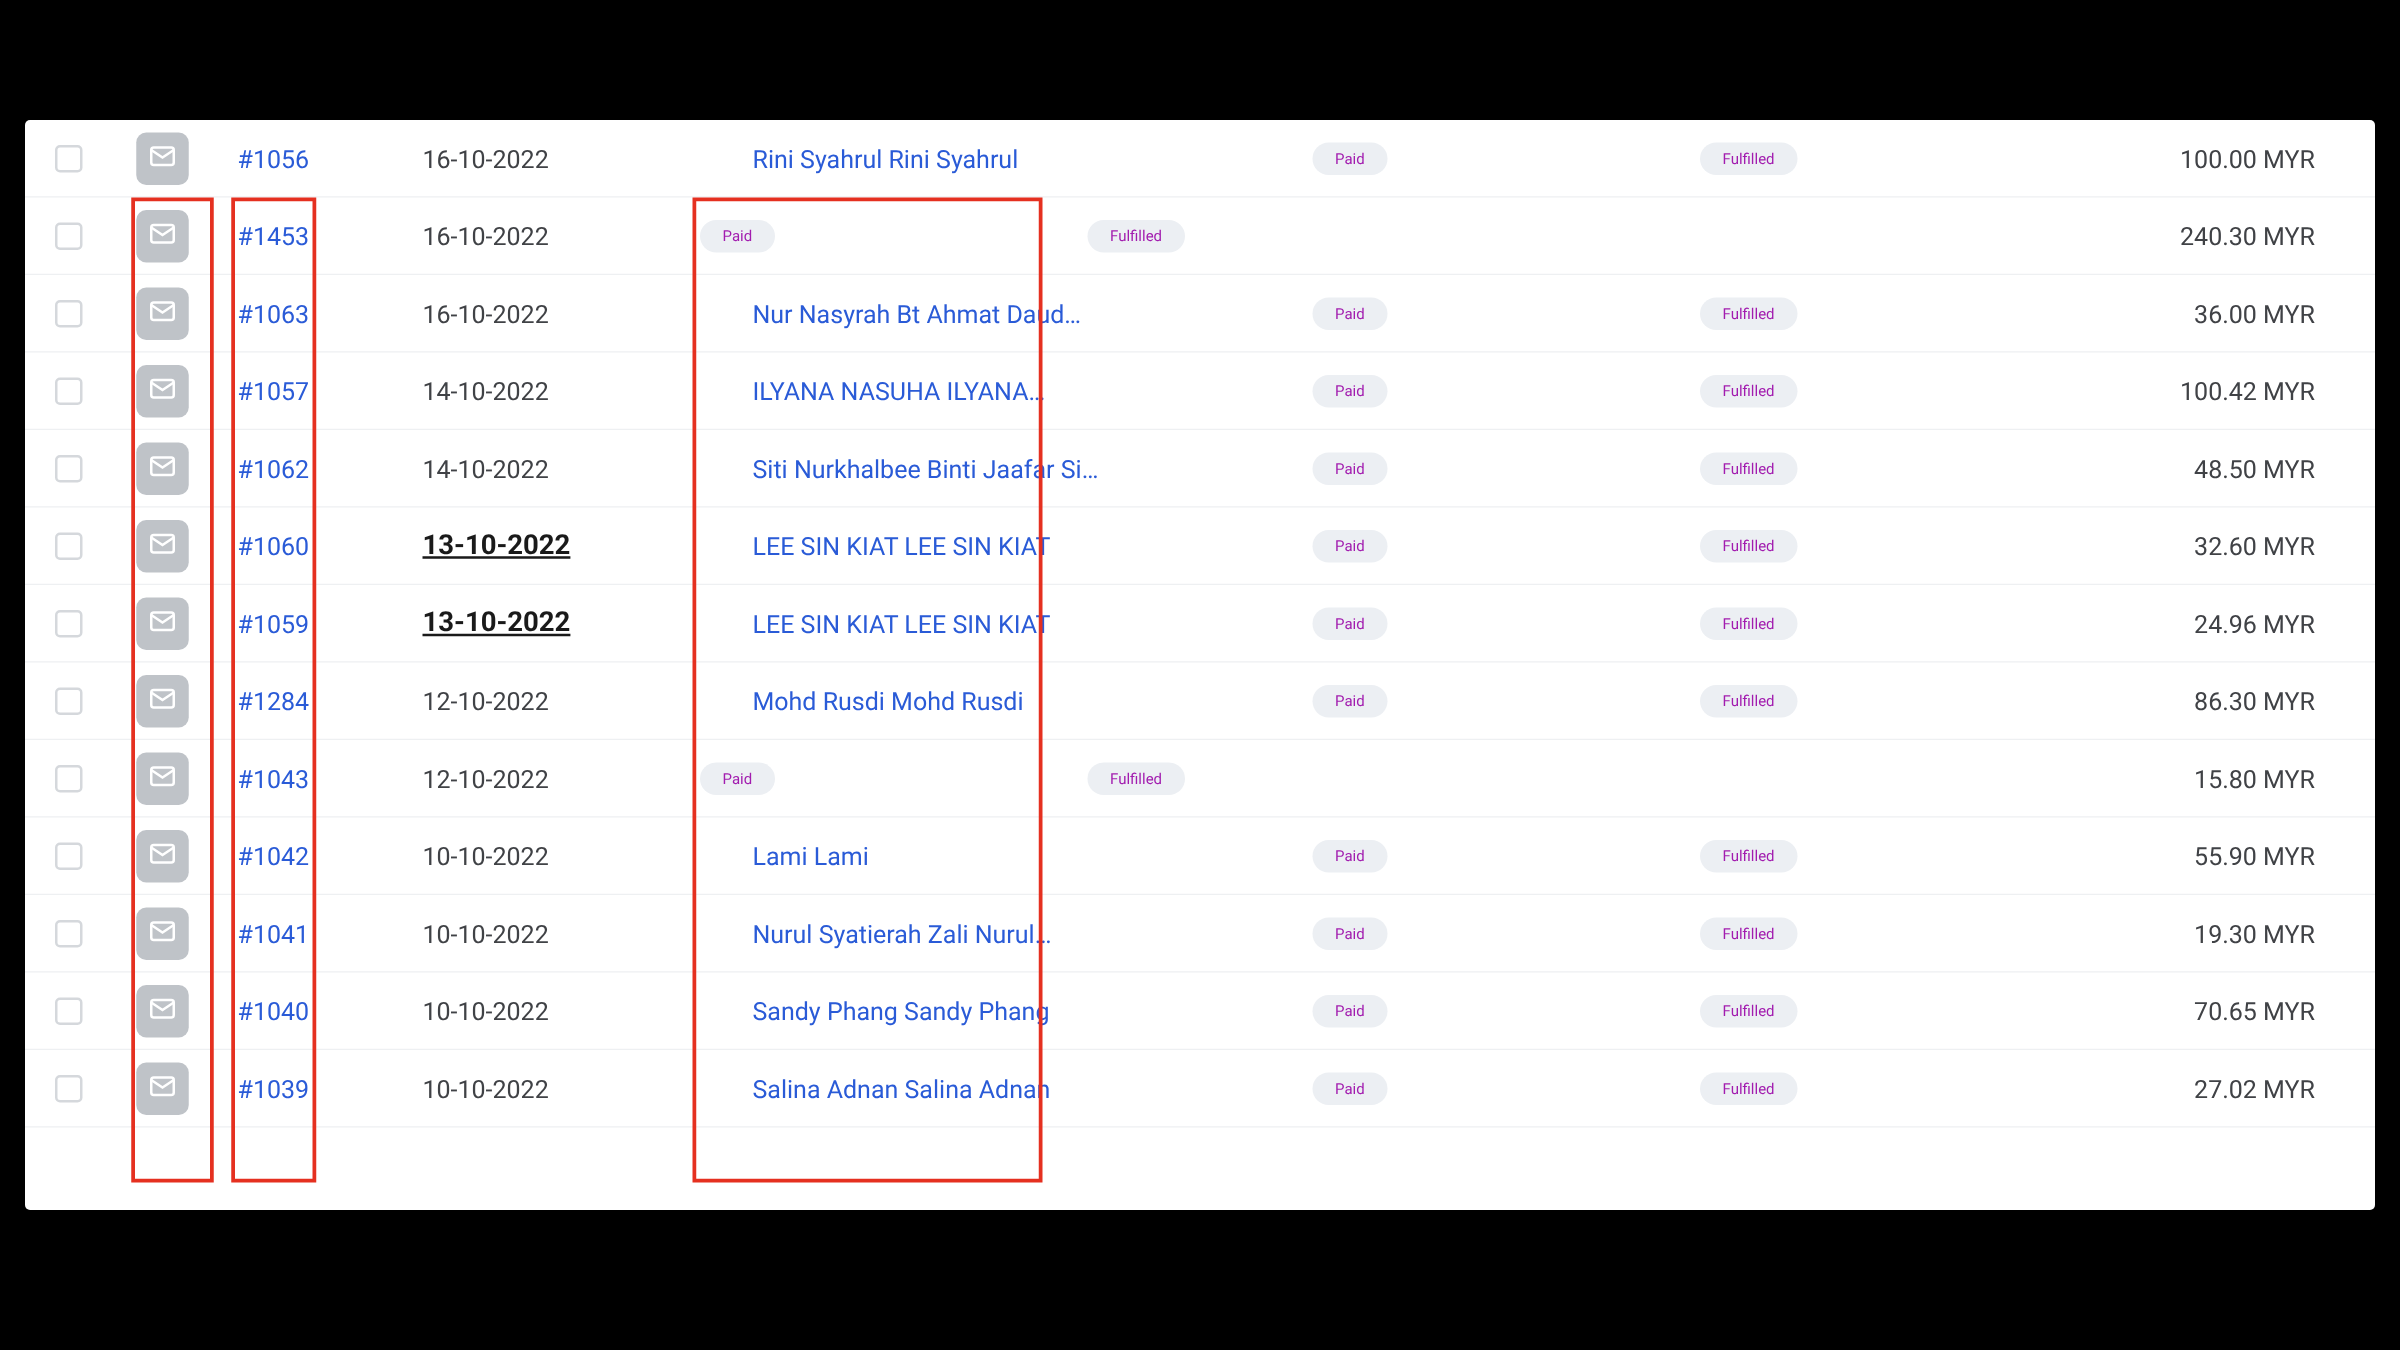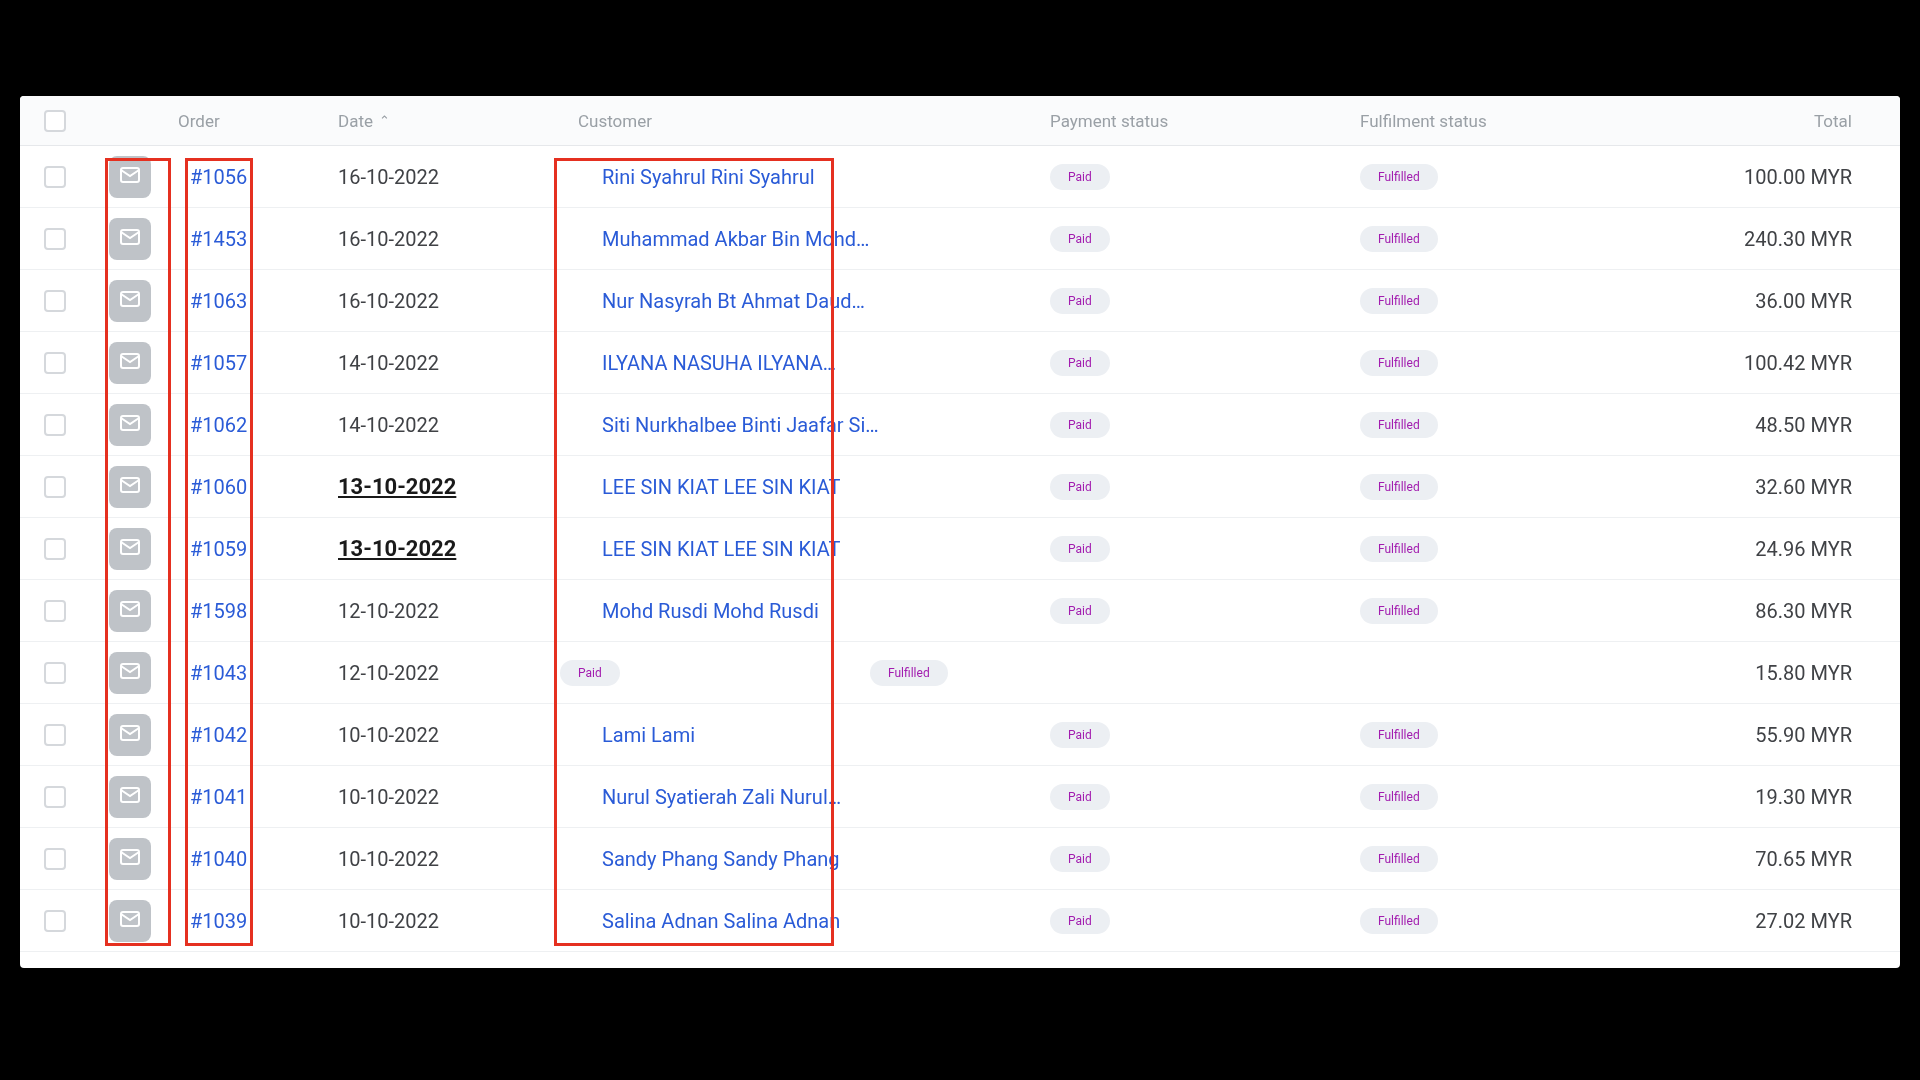--- a/index.html
+++ b/index.html
@@ -36,35 +36,20 @@
 
 <div class="viewport">
 
   <div class="redbox" style="left: 105px; top: 158px; width: 66px; height: 788px;"></div>
   <div class="redbox" style="left: 185px; top: 158px; width: 68px; height: 788px;"></div>
   <div class="redbox" style="left: 554px; top: 158px; width: 280px; height: 788px;"></div>
 
   <div class="content-area">
     <div class="table">
 
-      <div class="thead">
-        <div class="col-check">
-          <div class="checkbox"></div>
-        </div>
-        <div class="col-mail"></div>
-        <div class="col-order">Order</div>
-        <div class="col-date">
-          <span>Date</span>
-          <span class="sort-caret">⌃</span>
-        </div>
-        <div class="col-customer">Customer</div>
-        <div class="col-payment">Payment status</div>
-        <div class="col-fulfil">Fulfilment status</div>
-        <div class="col-total">Total</div>
-      </div>
 
       <div class="tbody" id="tbody">
           <div class="row">
             <div class="col-check">
               <div class="checkbox"></div>
             </div>
             <div class="col-mail">
               <div class="mail-btn">
                 <span><svg viewBox="0 0 24 24">
                     <rect x="3" y="5" width="18" height="14" rx="2"></rect>
@@ -90,21 +75,20 @@
             <div class="col-mail">
               <div class="mail-btn">
                 <span><svg viewBox="0 0 24 24">
                     <rect x="3" y="5" width="18" height="14" rx="2"></rect>
                     <path d="M3 7l9 6 9-6"></path>
                   </svg></span>
               </div>
             </div>
             <div class="col-order"><span class="link">#1453</span></div>
             <div class="col-date ">16-10-2022</div>
-            <div class="col-customer"><span class="link">Muhammad Akbar Bin Mohd…</span></div>
             <div class="col-payment">
               <span class="badge">Paid</span>
             </div>
             <div class="col-fulfil">
               <span class="badge">Fulfilled</span>
             </div>
             <div class="col-total">240.30 MYR</div>
           </div>
           <div class="row">
             <div class="col-check">
@@ -226,21 +210,21 @@
               <div class="checkbox"></div>
             </div>
             <div class="col-mail">
               <div class="mail-btn">
                 <span><svg viewBox="0 0 24 24">
                     <rect x="3" y="5" width="18" height="14" rx="2"></rect>
                     <path d="M3 7l9 6 9-6"></path>
                   </svg></span>
               </div>
             </div>
-            <div class="col-order"><span class="link">#1598</span></div>
+            <div class="col-order"><span class="link">#1284</span></div>
             <div class="col-date ">12-10-2022</div>
             <div class="col-customer"><span class="link">Mohd Rusdi Mohd Rusdi</span></div>
             <div class="col-payment">
               <span class="badge">Paid</span>
             </div>
             <div class="col-fulfil">
               <span class="badge">Fulfilled</span>
             </div>
             <div class="col-total">86.30 MYR</div>
           </div>

